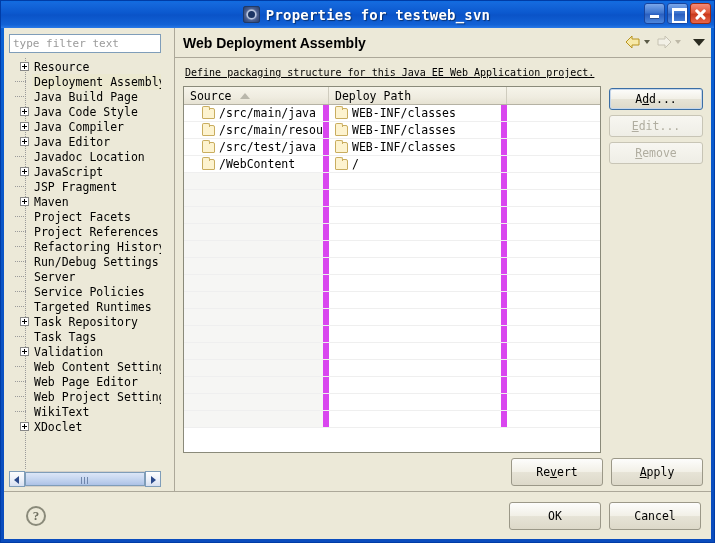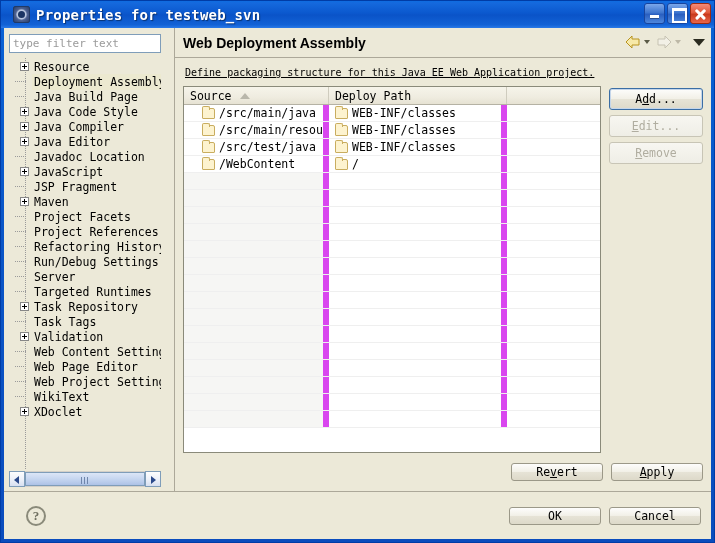--- a/index.html
+++ b/index.html
@@ -16,21 +16,22 @@
     width: 715px; height: 543px;
     background: linear-gradient(180deg,#0a63d6 0%,#0a56c8 40%,#0a4cbd 100%);
     border: 1px solid #003ca6;
     display: flex; flex-direction: column;
   }
   .titlebar {
     height: 27px; flex: 0 0 27px;
     position: relative;
     background: linear-gradient(180deg,#0f6ce0 0%,#1569dd 8%,#0b58ce 45%,#0a53c8 52%,#1262d6 88%,#2a7ae8 100%);
     display: flex; align-items: center;
-    padding-left: 12px;
+    padding-left: 18px;
+    justify-content: center;
   }
   .title-icon {
     width: 17px; height: 17px;
     border-radius: 2px;
     background: radial-gradient(circle at 50% 50%, #cfd8e8 0%, #8fa2c4 38%, #4a5f8f 58%, #2b3f6b 100%);
     border: 1px solid #203a66;
     position: relative;
     flex: 0 0 17px;
   }
   .title-icon::before{
@@ -341,21 +342,21 @@
     box-shadow: inset 0 0 0 1px #c5d6ea;
   }
   .btn.disabled { color: #b0ada0; border-color:#c8c5b6; background: linear-gradient(180deg,#f7f6f1 0%,#efeee6 100%); }
 
   .bottom-btns {
     flex: 0 0 38px;
     display: flex; align-items: center; justify-content: flex-end;
     gap: 8px;
     padding: 0 8px 0 0;
   }
-  .btn.wide { width: 92px; height: 18px; }
+  .btn.wide { width: 92px; height: 28px; }
 
   .footer {
     flex: 0 0 48px;
     border-top: 1px solid #aca899;
     display: flex; align-items: center;
     position: relative;
     padding: 0 10px;
   }
   .help-icon {
     width: 20px; height: 20px; border-radius: 50%;
@@ -446,20 +447,24 @@
                 <span class="leafdot"></span>
                 <span class="tlabel">Refactoring History</span>
               </div>
               <div class="tree-item">
                 <span class="leafdot"></span>
                 <span class="tlabel">Run/Debug Settings</span>
               </div>
               <div class="tree-item">
                 <span class="leafdot"></span>
                 <span class="tlabel">Server</span>
+              </div>
+              <div class="tree-item">
+                <span class="leafdot"></span>
+                <span class="tlabel">Service Policies</span>
               </div>
               <div class="tree-item">
                 <span class="leafdot"></span>
                 <span class="tlabel">Targeted Runtimes</span>
               </div>
               <div class="tree-item">
                 <span class="expander"></span>
                 <span class="tlabel">Task Repository</span>
               </div>
               <div class="tree-item">

